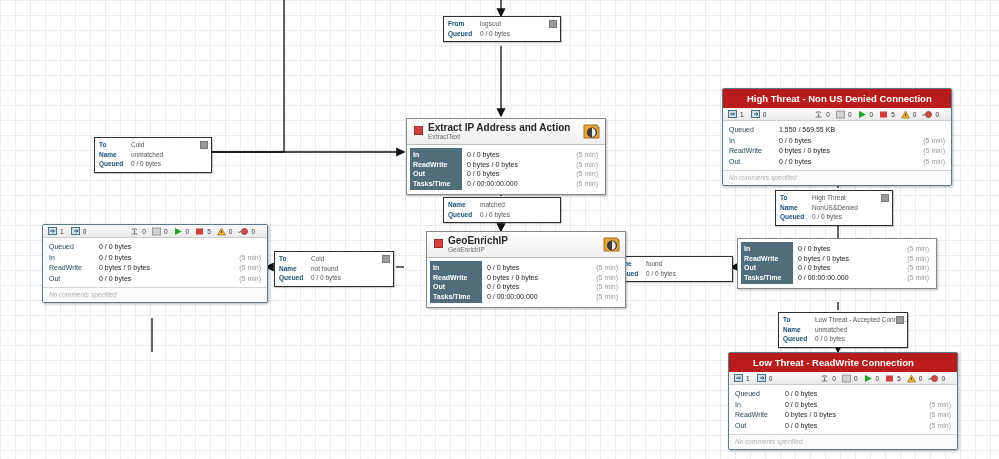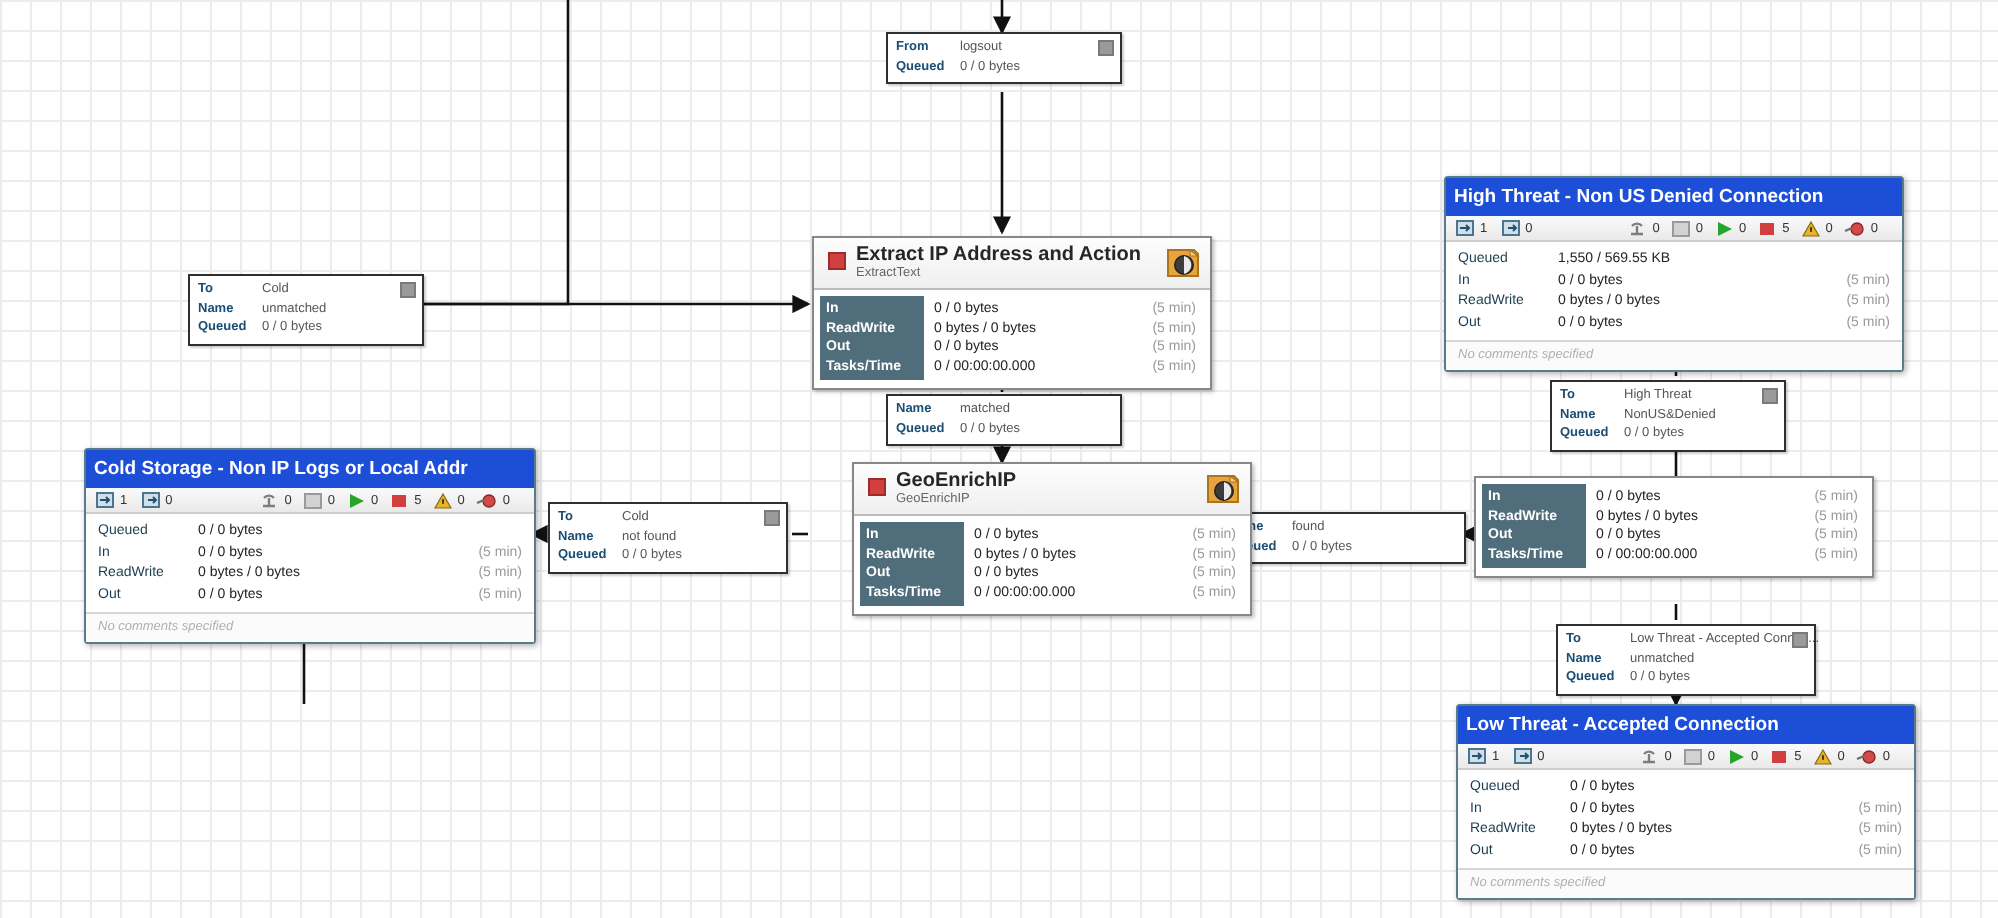--- a/index.html
+++ b/index.html
@@ -59,23 +59,23 @@
 
   
   .pgroup{
     position:absolute;
     background:#fff;
     border:1px solid #5a7b89;
     border-radius:2px;
     box-shadow:1px 1px 3px rgba(0,0,0,.3);
   }
   .pg-head{
-    background:#1d4ed8;color:#ffffff;
+    background:#b91c1c;color:#ffffff;
     font-size:9.5px;font-weight:bold;
-    padding:4px 7px 4px 4px;line-height:11px;white-space:nowrap;
+    padding:4px 7px 4px 24px;line-height:11px;white-space:nowrap;
   }
   .pg-bar{
     display:flex;align-items:center;
     background:linear-gradient(to bottom,#fafafa 0%,#e9e9e9 100%);
     border-bottom:1px solid #cdcdcd;
     padding:2px 5px;height:13px;box-sizing:border-box;
     font-size:6.5px;color:#333;
   }
   .pg-bar .grp{display:flex;align-items:center;margin-right:7px;}
   .pg-bar .grp.r{margin-right:6px;}
@@ -416,21 +416,20 @@
         <div>&nbsp;</div>
         <div>(5 min)</div>
         <div>(5 min)</div>
         <div>(5 min)</div>
       </div>
     </div>
     <div class="pg-comment">No comments specified</div>
   </div>
 
   <div class="pgroup" style="left:42px;top:224px;width:224px;">
-    <div class="pg-head">Cold Storage - Non IP Logs or Local Addr</div>
     <div class="pg-bar">
       <span class="grp">
         <svg class="mini" width="9" height="8" viewBox="0 0 9 8">
             <rect x="0.5" y="0.5" width="8" height="7" fill="#cfe0ea" stroke="#4a7490"></rect>
             <path d="M2,4 L6,4 M5,2.5 L6.5,4 L5,5.5" stroke="#29516b" fill="none" stroke-width="1"></path>
           </svg>
         <span class="num">1</span>
       </span>
       <span class="grp">
         <svg class="mini" width="9" height="8" viewBox="0 0 9 8">
@@ -497,21 +496,21 @@
         <div>&nbsp;</div>
         <div>(5 min)</div>
         <div>(5 min)</div>
         <div>(5 min)</div>
       </div>
     </div>
     <div class="pg-comment">No comments specified</div>
   </div>
 
   <div class="pgroup" style="left:728px;top:352px;width:228px;">
-    <div class="pg-head">Low Threat - Accepted Connection</div>
+    <div class="pg-head">Low Threat - ReadWrite Connection</div>
     <div class="pg-bar">
       <span class="grp">
         <svg class="mini" width="9" height="8" viewBox="0 0 9 8">
             <rect x="0.5" y="0.5" width="8" height="7" fill="#cfe0ea" stroke="#4a7490"></rect>
             <path d="M2,4 L6,4 M5,2.5 L6.5,4 L5,5.5" stroke="#29516b" fill="none" stroke-width="1"></path>
           </svg>
         <span class="num">1</span>
       </span>
       <span class="grp">
         <svg class="mini" width="9" height="8" viewBox="0 0 9 8">

